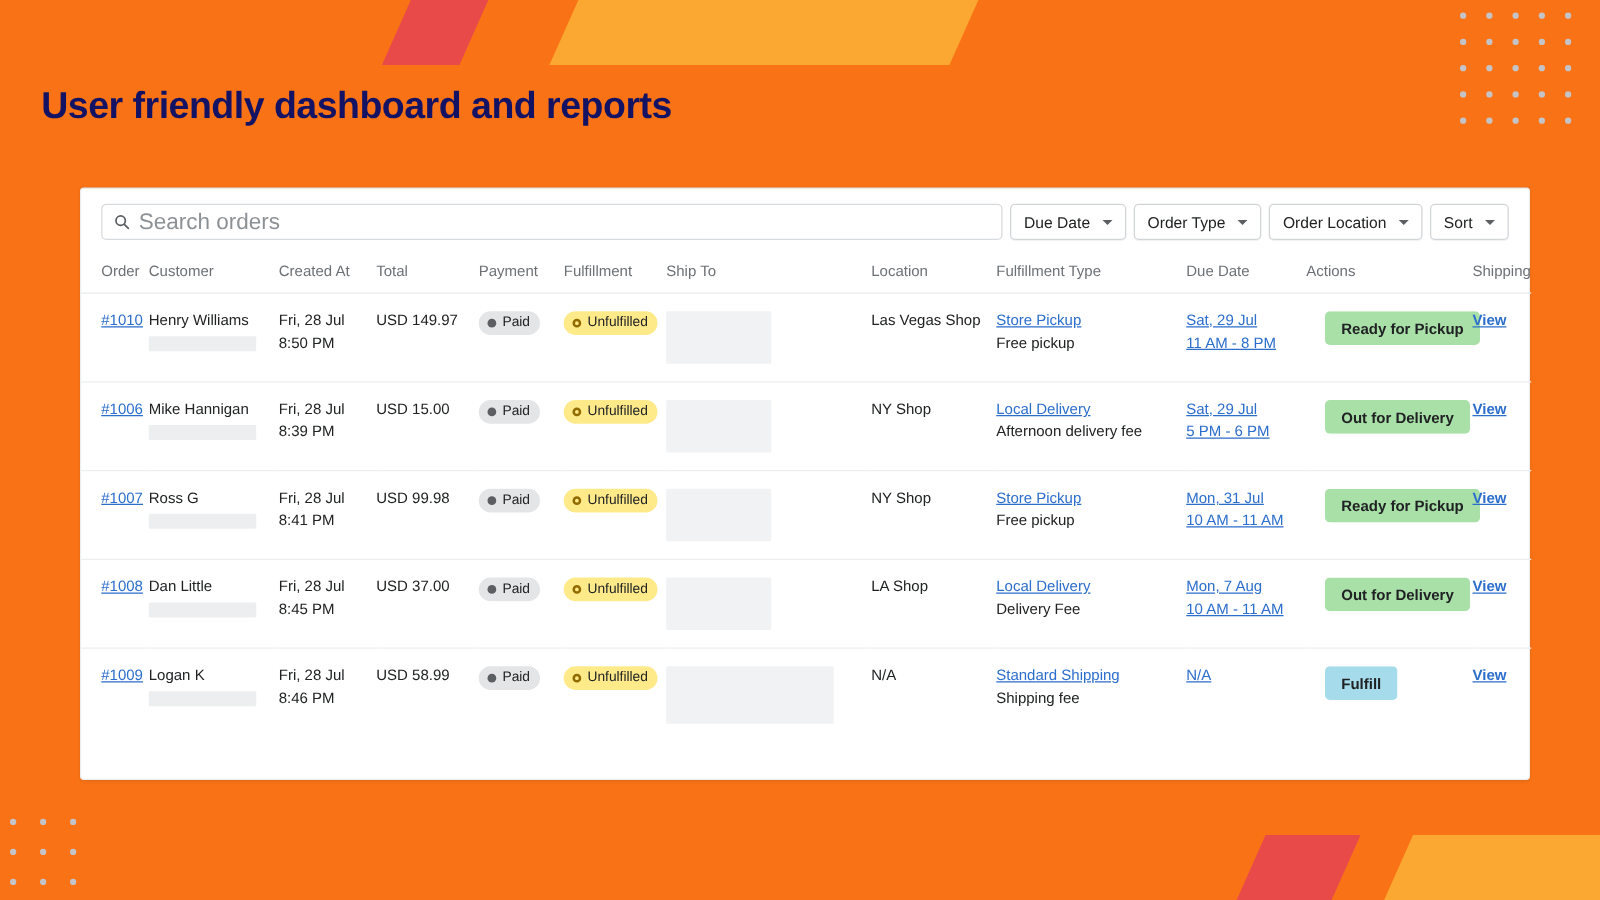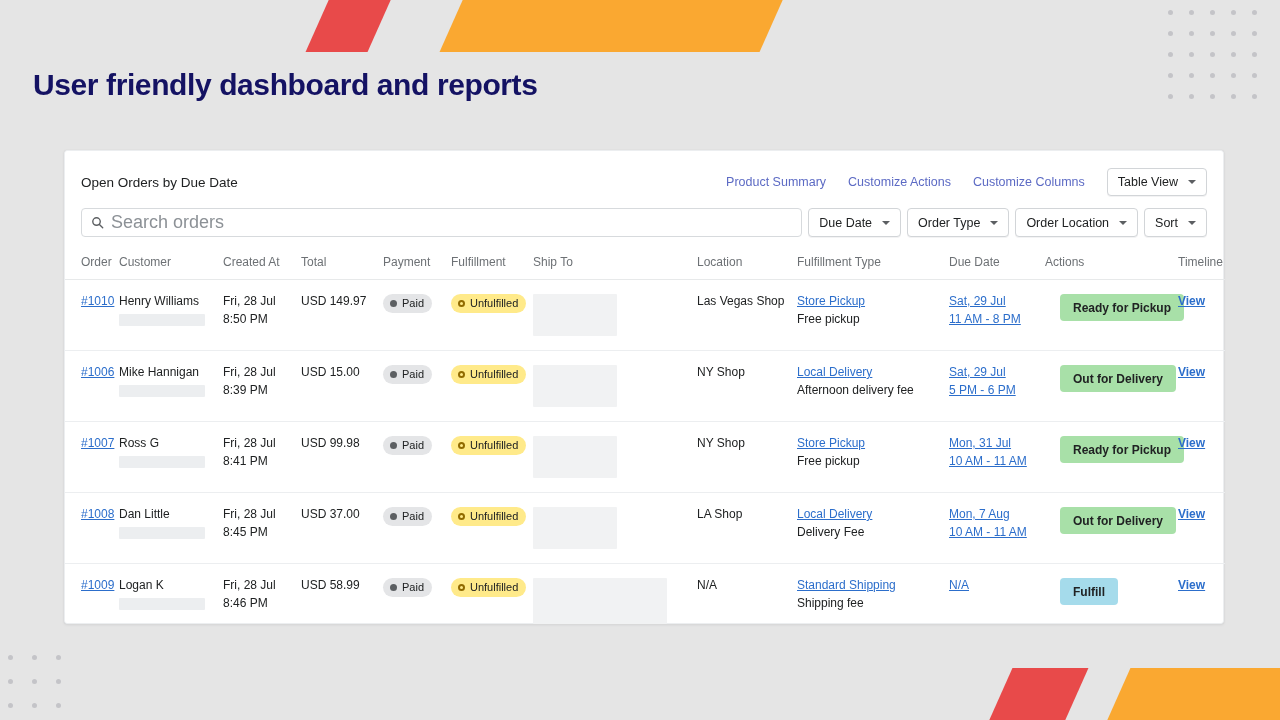--- a/index.html
+++ b/index.html
@@ -2,21 +2,21 @@
 <html><head>
 <meta charset="utf-8">
 <style>
   * { box-sizing: border-box; margin: 0; padding: 0; }
   html, body {
     width: 1280px; height: 720px;
     background: #ffffff;
     font-family: "Liberation Sans", sans-serif;
     overflow: hidden;
   }
-  .page { position: relative; width: 1280px; height: 720px; background:#e5e5e5; }
+  .page { position: relative; width: 1280px; height: 720px; background:#f97316; }
 
   
   .deco-top { position: absolute; top: 0; left: 0; width: 1280px; height: 52px; overflow: hidden; pointer-events: none; }
   .deco-bottom { position: absolute; bottom: 0; left: 0; width: 1280px; height: 60px; overflow: hidden; pointer-events: none; }
   .para { position: absolute; transform: skewX(-24deg); }
 
   .deco-top .red    { left: 318px; top: -4px; width: 62px;  height: 56px; background: #e84a4a; }
   .deco-top .orange { left: 452px; top: -4px; width: 320px; height: 56px; background: #faa831; }
 
   .deco-bottom .red    { left: 1000px; bottom: -4px; width: 76px;  height: 56px; background: #e84a4a; }
@@ -186,32 +186,20 @@
 
   <div class="deco-bottom">
     <div class="para red"></div>
     <div class="para orange"></div>
   </div>
 
   <h1 class="headline">User friendly dashboard and reports</h1>
 
   <div class="card">
 
-    <div class="card-head">
-      <div class="card-title">Open Orders by Due Date</div>
-      <div class="head-actions">
-        <span class="link-action">Product Summary</span>
-        <span class="link-action">Customize Actions</span>
-        <span class="link-action">Customize Columns</span>
-        <button class="btn-select">
-          <span>Table View</span>
-          <span class="caret"></span>
-        </button>
-      </div>
-    </div>
 
     <div class="filter-bar">
       <div class="search-wrap">
         <span class="search-ico">
           <svg width="13" height="13" viewBox="0 0 16 16" fill="none" stroke="#5c5f62" stroke-width="1.7">
             <circle cx="6.8" cy="6.8" r="4.6"></circle>
               <line x1="10.4" y1="10.4" x2="14.4" y2="14.4" stroke-linecap="round"></line>
           </svg>
         </span>
         <input class="search-input" type="text" placeholder="Search orders" style="">
@@ -241,21 +229,21 @@
           <th class="col-customer">Customer</th>
           <th class="col-created">Created At</th>
           <th class="col-total">Total</th>
           <th class="col-payment">Payment</th>
           <th class="col-fulfil">Fulfillment</th>
           <th class="col-shipto">Ship To</th>
           <th class="col-location">Location</th>
           <th class="col-ftype">Fulfillment Type</th>
           <th class="col-duedate">Due Date</th>
           <th class="col-actions">Actions</th>
-          <th class="col-timeline">Timeline</th>
+          <th class="col-timeline">Shipping</th>
         </tr>
       </thead>
       <tbody>
           <tr>
     <td class="col-order">
       <span class="link">#1010</span>
     </td>
     <td class="col-customer">
       <span>Henry Williams</span>
       <span class="redact"></span>

